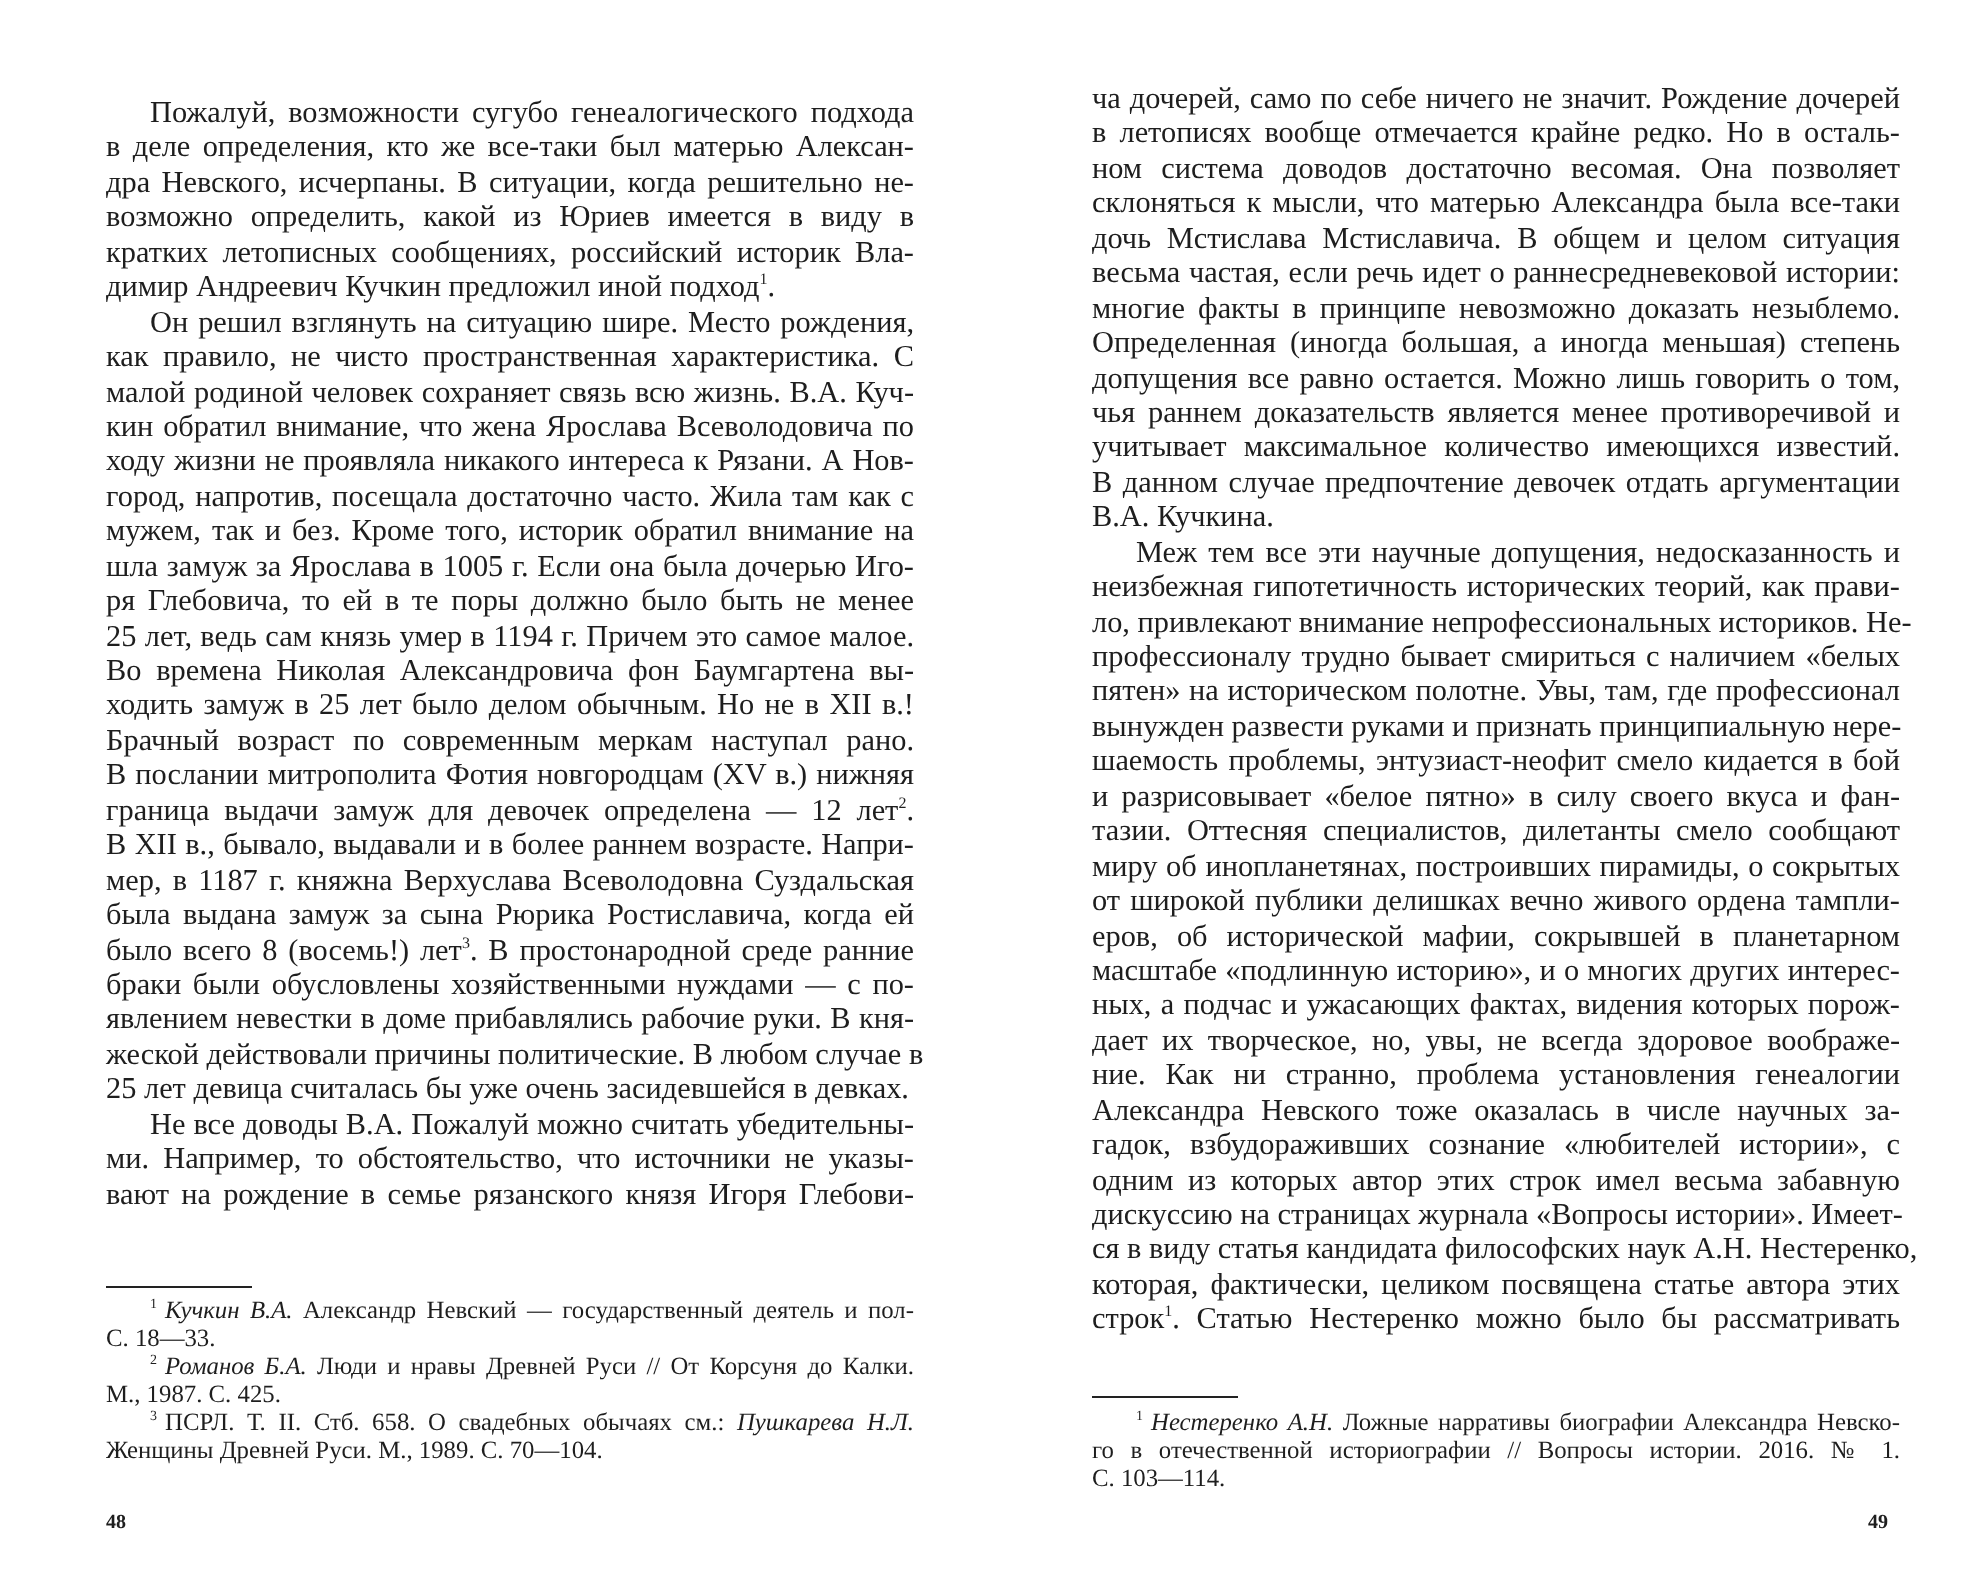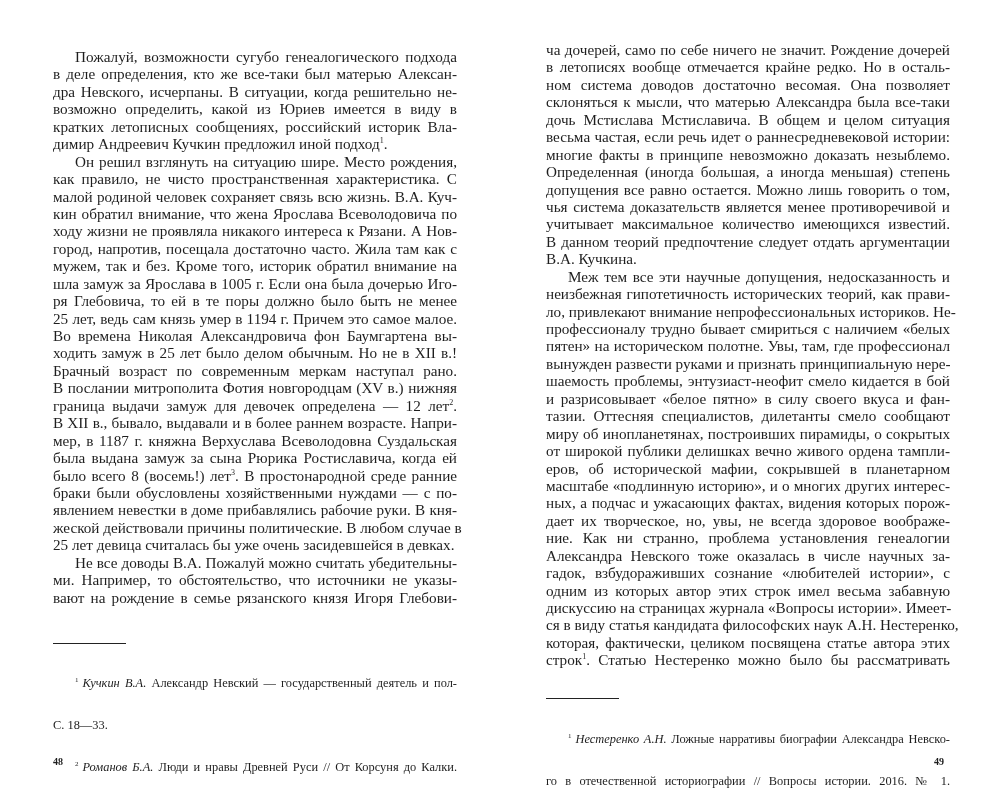--- a/index.html
+++ b/index.html
@@ -12,21 +12,21 @@
   .left .col { left: 53px; width: 404px; top: 36px; }
   .right .col { left: 49px; width: 404px; top: 29px; }
   .line { display: block; height: 17.45px; line-height: 17.45px; font-size: 15.2px;
           white-space: nowrap; text-align: justify; text-align-last: justify; }
   .line.last { text-align-last: left; }
   .line.indent { padding-left: 22px; }
   sup { font-size: 8px; line-height: 0; vertical-align: 6px; }
   .fn-rule { position: absolute; height: 1px; background: #222; width: 73px; }
   .fn { position: absolute; width: 404px; }
   .fn .fline { display: block; height: 14px; line-height: 14px; font-size: 12.4px;
-               white-space: nowrap; text-align: justify; text-align-last: justify; margin-top: 28px; }
+               white-space: nowrap; text-align: justify; text-align-last: justify; }
   .fn .fline.last { text-align-last: left; }
   .fn .fline.indent { padding-left: 22px; }
   .fn sup { font-size: 7px; vertical-align: 5px; margin-right: 4px; }
   i { font-style: italic; }
   .pagenum { position: absolute; font-size: 10px; font-weight: bold; }
 </style>
 </head>
 <body>
 
 <div class="page left">
@@ -82,23 +82,23 @@
   <div class="col">
     <span class="line">ча дочерей, само по себе ничего не значит. Рождение дочерей</span>
     <span class="line">в летописях вообще отмечается крайне редко. Но в осталь-</span>
     <span class="line">ном система доводов достаточно весомая. Она позволяет</span>
     <span class="line">склоняться к мысли, что матерью Александра была все-таки</span>
     <span class="line">дочь Мстислава Мстиславича. В общем и целом ситуация</span>
     <span class="line">весьма частая, если речь идет о раннесредневековой истории:</span>
     <span class="line">многие факты в принципе невозможно доказать незыблемо.</span>
     <span class="line">Определенная (иногда большая, а иногда меньшая) степень</span>
     <span class="line">допущения все равно остается. Можно лишь говорить о том,</span>
-    <span class="line">чья система доказательств является менее противоречивой и</span>
+    <span class="line">чья раннем доказательств является менее противоречивой и</span>
     <span class="line">учитывает максимальное количество имеющихся известий.</span>
-    <span class="line">В данном теорий предпочтение следует отдать аргументации</span>
+    <span class="line">В данном случае предпочтение девочек отдать аргументации</span>
     <span class="line last">В.А. Кучкина.</span>
     <span class="line indent">Меж тем все эти научные допущения, недосказанность и</span>
     <span class="line">неизбежная гипотетичность исторических теорий, как прави-</span>
     <span class="line">ло, привлекают внимание непрофессиональных историков. Не-</span>
     <span class="line">профессионалу трудно бывает смириться с наличием «белых</span>
     <span class="line">пятен» на историческом полотне. Увы, там, где профессионал</span>
     <span class="line">вынужден развести руками и признать принципиальную нере-</span>
     <span class="line">шаемость проблемы, энтузиаст-неофит смело кидается в бой</span>
     <span class="line">и разрисовывает «белое пятно» в силу своего вкуса и фан-</span>
     <span class="line">тазии. Оттесняя специалистов, дилетанты смело сообщают</span>

